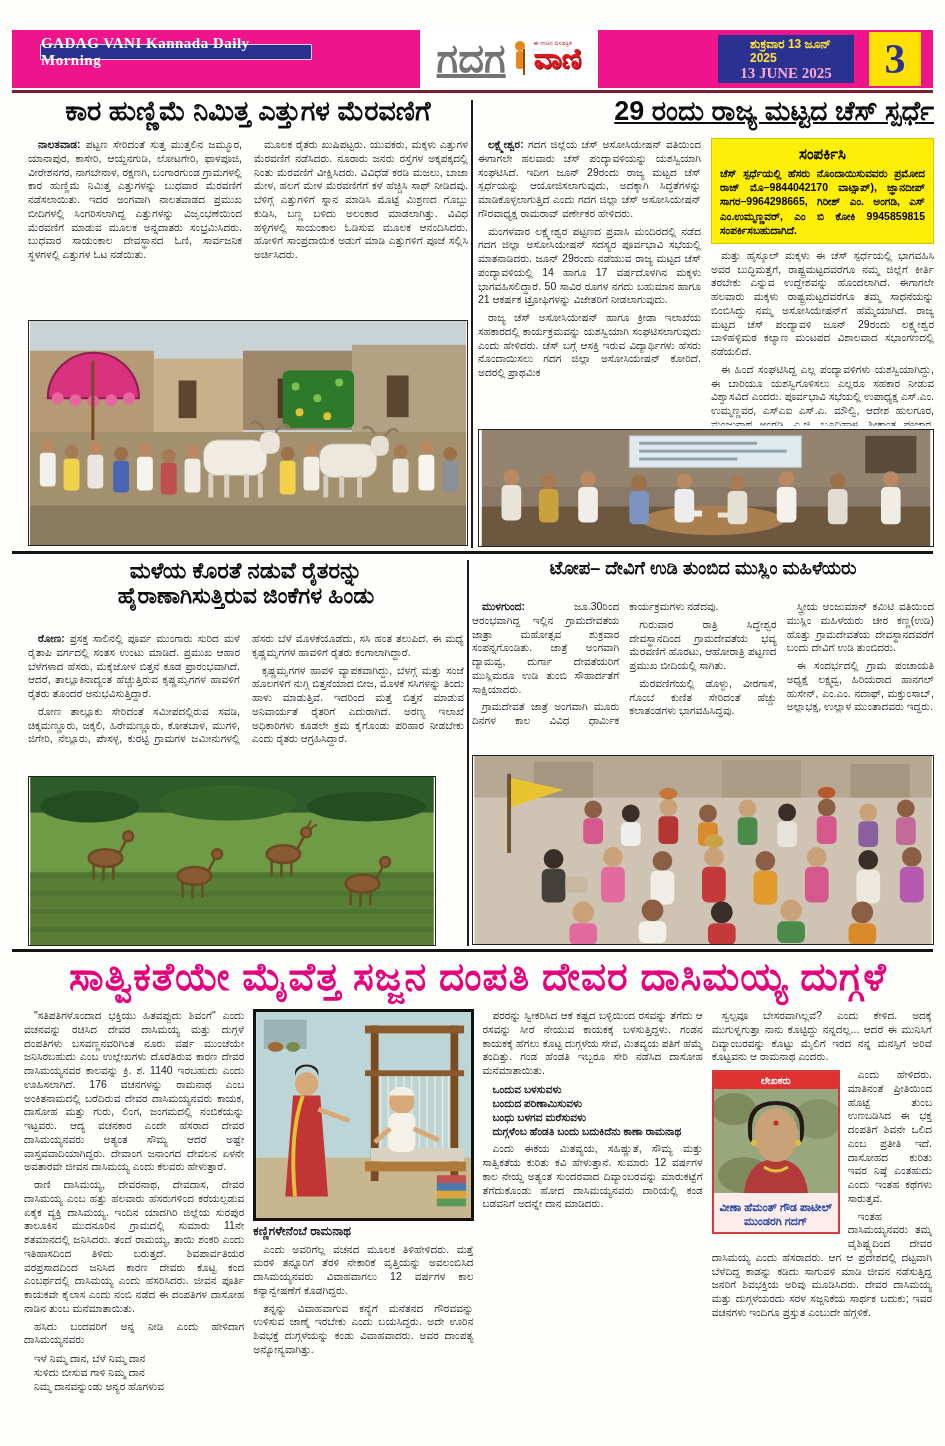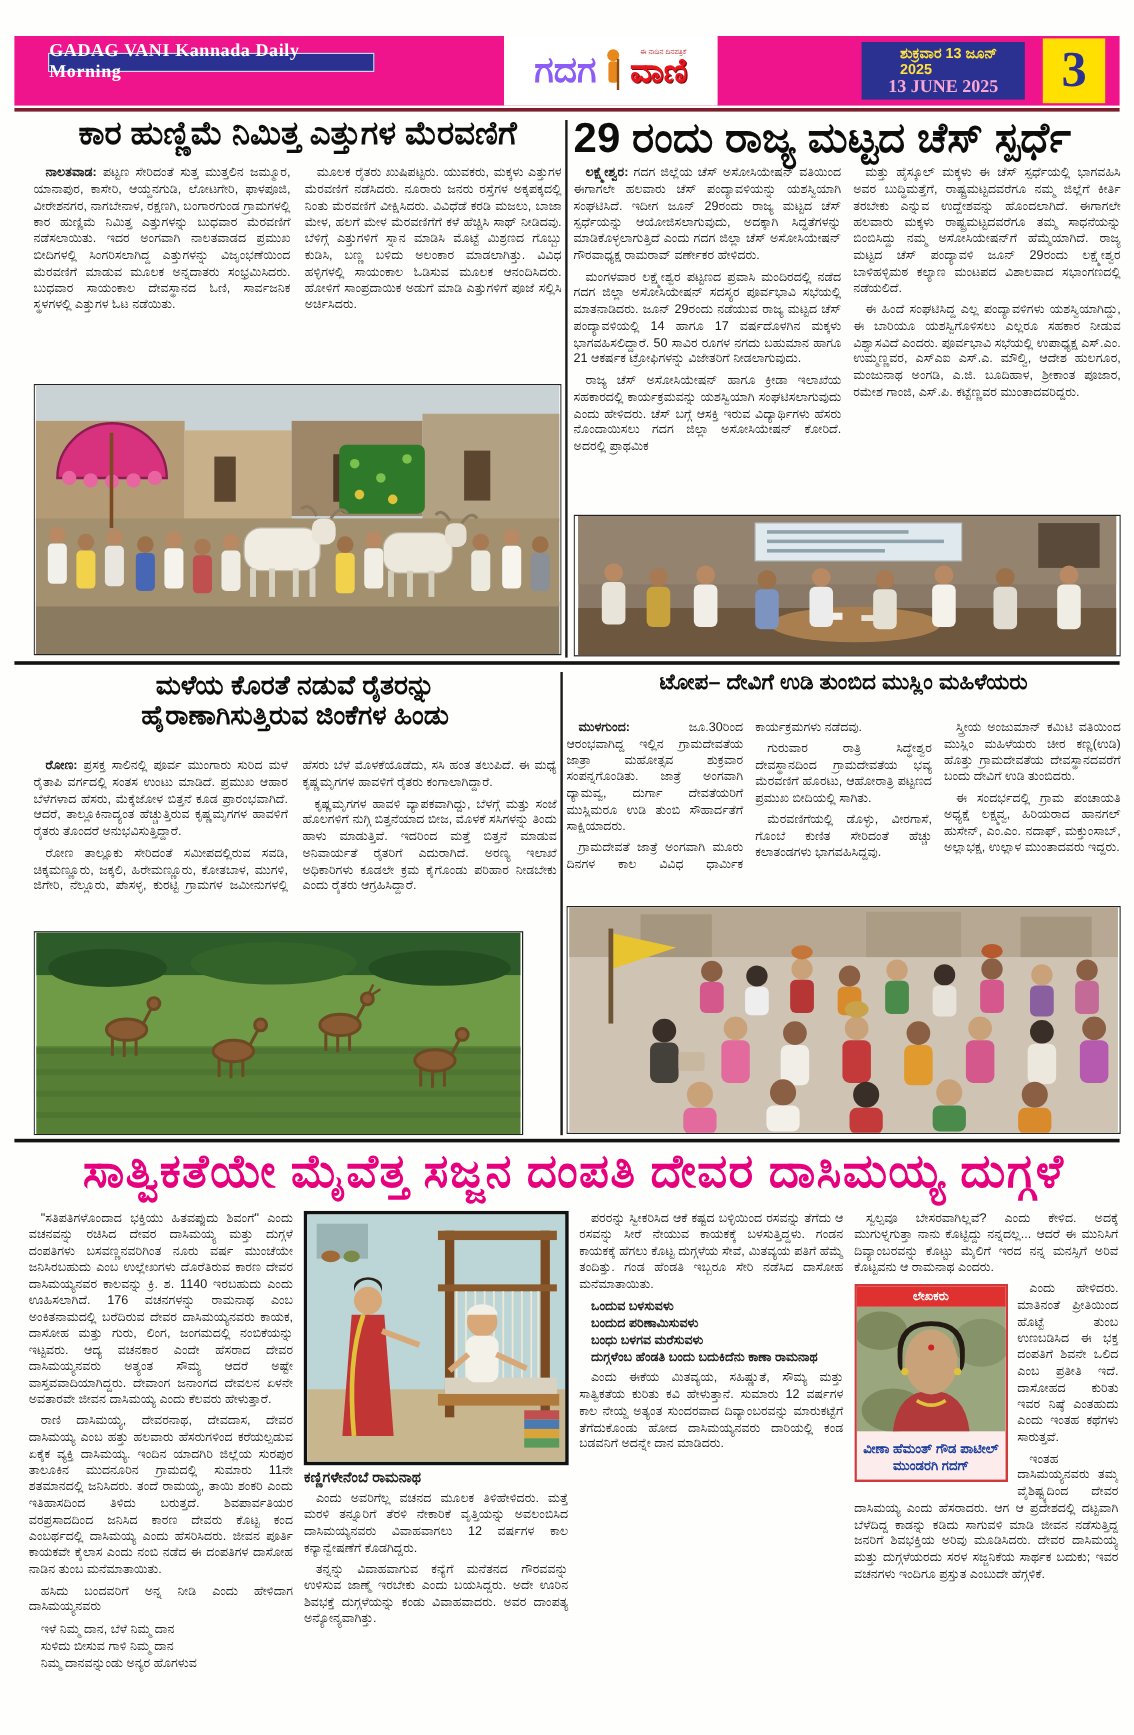--- a/index.html
+++ b/index.html
@@ -5,21 +5,21 @@
   * { margin:0; padding:0; box-sizing:border-box; }
   body { background:#e8e8e4; font-family:"Liberation Sans","DejaVu Sans",sans-serif; }
   .page { position:relative; width:945px; height:1446px; background:#fefefc; margin:0 auto; overflow:hidden; }
 
   
   .hdr-bar { position:absolute; left:12px; top:30px; width:921px; height:58px; background:#f0148c; }
   .hdr-rule { position:absolute; left:12px; top:90px; width:921px; height:3px; background:#7a1f2b; }
   .masthead-box { position:absolute; left:28px; top:14px; width:272px; height:16px; background:#2b3190; border:1px solid #cfd4ee; display:flex; align-items:center; justify-content:center; }
   .masthead-box span { color:#fff; font-family:"Liberation Serif","DejaVu Serif",serif; font-weight:bold; font-size:15px; letter-spacing:.5px; }
   .logo-box { position:absolute; left:408px; top:0; width:178px; height:58px; background:#fff; display:flex; align-items:center; justify-content:center; gap:4px; }
-  .logo-kn1 { font-size:30px; font-weight:bold; color:#8b5cf6; }
+  .logo-kn1 { font-size:40px; font-weight:bold; color:#737373;text-decoration:underline; }
   .logo-kn2 { font-size:28px; font-weight:bold; color:#e8141c; text-shadow:1px 1px 0 #7a0d10; }
   .logo-tag { position:absolute; top:10px; right:26px; font-size:6px; color:#b01216; }
   .date-box { position:absolute; left:706px; top:5px; width:136px; height:48px; background:#2b3190; display:flex; flex-direction:column; align-items:center; justify-content:center; }
   .date-kn { color:#ffe23c; font-size:12px; font-weight:bold;margin-left:32px; }
   .date-en { color:#f9a8d4; font-family:"Liberation Serif","DejaVu Serif",serif; font-size:15px; font-weight:bold; }
   .pageno-box { position:absolute; left:857px; top:2px; width:52px; height:54px; background:#ffe000; display:flex; align-items:center; justify-content:center; }
   .pageno-box span { color:#2b3190; font-family:"Liberation Serif","DejaVu Serif",serif; font-size:42px; font-weight:bold; }
 
   
   .art { position:absolute; overflow:hidden; }
@@ -34,21 +34,21 @@
   .hrule { position:absolute; height:3px; background:#141414; }
 
   
   #art1 { left:28px; top:96px; width:440px; height:452px; }
   #art1 .hl { font-size:27px; text-align:center; }
   #art1 .body-txt { position:absolute; top:42px; width:440px; height:180px; }
   #art1 svg { position:absolute; top:224px; }
 
   
   #art2 { left:478px; top:96px; width:456px; height:452px; }
-  #art2 .hl { font-size:35px; text-align:left; }
+  #art2 .hl { font-size:27px; text-align:right;text-decoration:underline; }
   .chess-body { position:absolute; top:42px; width:456px; height:288px; display:flex; gap:10px; }
   .chess-col { width:223px; overflow:hidden; }
   .contact-box { background:#ffef07; border:1px solid #d6c400; padding:6px 8px; margin-bottom:5px; }
   .contact-title { text-align:center; font-weight:bold; font-size:15px; margin-bottom:3px; }
   .contact-text { font-size:10.5px; font-weight:bold; line-height:1.35; text-align:justify; }
   #art2 svg { position:absolute; top:333px; }
 
   
   #art3 { left:28px; top:558px; width:436px; height:388px; }
   #art3 .hl { font-size:22px; text-align:center; }
@@ -206,20 +206,24 @@
 
   <div class="art" id="art2">
     <div class="hl">29 ರಂದು ರಾಜ್ಯ ಮಟ್ಟದ ಚೆಸ್ ಸ್ಪರ್ಧೆ</div>
     <div class="chess-body">
       <div class="chess-col body-txt">
         <p><b>ಲಕ್ಷ್ಮೇಶ್ವರ:</b> <span>ಗದಗ ಜಿಲ್ಲೆಯ ಚೆಸ್ ಅಸೋಸಿಯೇಷನ್ ವತಿಯಿಂದ ಈಗಾಗಲೇ ಹಲವಾರು ಚೆಸ್ ಪಂದ್ಯಾವಳಿಯನ್ನು ಯಶಸ್ವಿಯಾಗಿ ಸಂಘಟಿಸಿದೆ. ಇದೀಗ ಜೂನ್ 29ರಂದು ರಾಜ್ಯ ಮಟ್ಟದ ಚೆಸ್ ಸ್ಪರ್ಧೆಯನ್ನು ಆಯೋಜಿಸಲಾಗುವುದು, ಅದಕ್ಕಾಗಿ ಸಿದ್ಧತೆಗಳನ್ನು ಮಾಡಿಕೊಳ್ಳಲಾಗುತ್ತಿದೆ ಎಂದು ಗದಗ ಜಿಲ್ಲಾ ಚೆಸ್ ಅಸೋಸಿಯೇಷನ್ ಗೌರವಾಧ್ಯಕ್ಷ ರಾಮರಾವ್ ವರ್ಣೇಕರ ಹೇಳಿದರು.</span></p>
         <p><span>ಮಂಗಳವಾರ ಲಕ್ಷ್ಮೇಶ್ವರ ಪಟ್ಟಣದ ಪ್ರವಾಸಿ ಮಂದಿರದಲ್ಲಿ ನಡೆದ ಗದಗ ಜಿಲ್ಲಾ ಅಸೋಸಿಯೇಷನ್ ಸದಸ್ಯರ ಪೂರ್ವಭಾವಿ ಸಭೆಯಲ್ಲಿ ಮಾತನಾಡಿದರು. ಜೂನ್ 29ರಂದು ನಡೆಯುವ ರಾಜ್ಯ ಮಟ್ಟದ ಚೆಸ್ ಪಂದ್ಯಾವಳಿಯಲ್ಲಿ 14 ಹಾಗೂ 17 ವರ್ಷದೊಳಗಿನ ಮಕ್ಕಳು ಭಾಗವಹಿಸಲಿದ್ದಾರೆ. 50 ಸಾವಿರ ರೂಗಳ ನಗದು ಬಹುಮಾನ ಹಾಗೂ 21 ಆಕರ್ಷಕ ಟ್ರೋಫಿಗಳನ್ನು ವಿಜೇತರಿಗೆ ನೀಡಲಾಗುವುದು.</span></p>
         <p><span>ರಾಜ್ಯ ಚೆಸ್ ಅಸೋಸಿಯೇಷನ್ ಹಾಗೂ ಕ್ರೀಡಾ ಇಲಾಖೆಯ ಸಹಕಾರದಲ್ಲಿ ಕಾರ್ಯಕ್ರಮವನ್ನು ಯಶಸ್ವಿಯಾಗಿ ಸಂಘಟಿಸಲಾಗುವುದು ಎಂದು ಹೇಳಿದರು. ಚೆಸ್ ಬಗ್ಗೆ ಆಸಕ್ತಿ ಇರುವ ವಿದ್ಯಾರ್ಥಿಗಳು ಹೆಸರು ನೊಂದಾಯಿಸಲು ಗದಗ ಜಿಲ್ಲಾ ಅಸೋಸಿಯೇಷನ್ ಕೋರಿದೆ. ಅದರಲ್ಲಿ ಪ್ರಾಥಮಿಕ</span></p>
       </div>
       <div class="chess-col">
+        <div class="contact-box">
+          <div class="contact-title">ಸಂಪರ್ಕಿಸಿ</div>
+          <div class="contact-text">ಚೆಸ್ ಸ್ಪರ್ಧೆಯಲ್ಲಿ ಹೆಸರು ನೊಂದಾಯಿಸುವವರು ಪ್ರಮೋದ ರಾಜ್ ಮೊ–9844042170 ವಾಟ್ಸಾಪ್), ಜ್ಞಾನದೀಪ್ ಸಾಗರ–9964298665, ಗಿರೀಶ್ ಎಂ. ಅಂಗಡಿ, ಎಸ್ ಎಂ.ಉಮ್ಮಣ್ಣವರ್, ಎಂ ಬಿ ಕೋಕಿ 9945859815 ಸಂಪರ್ಕಿಸಬಹುದಾಗಿದೆ.</div>
+        </div>
         <div class="body-txt">
           <p><span>ಮತ್ತು ಹೈಸ್ಕೂಲ್ ಮಕ್ಕಳು ಈ ಚೆಸ್ ಸ್ಪರ್ಧೆಯಲ್ಲಿ ಭಾಗವಹಿಸಿ ಅವರ ಬುದ್ಧಿಮತ್ತೆಗೆ, ರಾಷ್ಟ್ರಮಟ್ಟದವರೆಗೂ ನಮ್ಮ ಜಿಲ್ಲೆಗೆ ಕೀರ್ತಿ ತರಬೇಕು ಎನ್ನುವ ಉದ್ದೇಶವನ್ನು ಹೊಂದಲಾಗಿದೆ. ಈಗಾಗಲೇ ಹಲವಾರು ಮಕ್ಕಳು ರಾಷ್ಟ್ರಮಟ್ಟದವರೆಗೂ ತಮ್ಮ ಸಾಧನೆಯನ್ನು ಬಿಂಬಿಸಿದ್ದು ನಮ್ಮ ಅಸೋಸಿಯೇಷನ್‌ಗೆ ಹೆಮ್ಮೆಯಾಗಿದೆ. ರಾಜ್ಯ ಮಟ್ಟದ ಚೆಸ್ ಪಂದ್ಯಾವಳಿ ಜೂನ್ 29ರಂದು ಲಕ್ಷ್ಮೇಶ್ವರ ಬಾಳಿಹಳ್ಳಿಮಠ ಕಲ್ಯಾಣ ಮಂಟಪದ ವಿಶಾಲವಾದ ಸಭಾಂಗಣದಲ್ಲಿ ನಡೆಯಲಿದೆ.</span></p>
           <p><span>ಈ ಹಿಂದೆ ಸಂಘಟಿಸಿದ್ದ ಎಲ್ಲ ಪಂದ್ಯಾವಳಿಗಳು ಯಶಸ್ವಿಯಾಗಿದ್ದು, ಈ ಬಾರಿಯೂ ಯಶಸ್ವಿಗೊಳಿಸಲು ಎಲ್ಲರೂ ಸಹಕಾರ ನೀಡುವ ವಿಶ್ವಾಸವಿದೆ ಎಂದರು. ಪೂರ್ವಭಾವಿ ಸಭೆಯಲ್ಲಿ ಉಪಾಧ್ಯಕ್ಷ ಎಸ್.ಎಂ. ಉಮ್ಮಣ್ಣವರ, ಎಸ್‌ಎಐ ಎಸ್.ಎ. ಮೌಲ್ವಿ, ಆದೇಶ ಹುಲಗೂರ, ಮಂಜುನಾಥ ಅಂಗಡಿ, ಎ.ಜಿ. ಬೂದಿಹಾಳ, ಶ್ರೀಕಾಂತ ಪೂಜಾರ, ರಮೇಶ ಗಾಂಜಿ, ಎಸ್.ಪಿ. ಕಟ್ಟೆಣ್ಣವರ ಮುಂತಾದವರಿದ್ದರು.</span></p>
         </div>
       </div>
     </div>
     <svg class="photo" width="456" height="118" viewBox="0 0 456 118">
       <rect width="456" height="118" fill="#8a7966"></rect>
       <rect x="0" y="0" width="456" height="58" fill="#94836e"></rect>
       <rect x="150" y="6" width="175" height="32" fill="#dfe9ee" stroke="#b5c2c8"></rect>

